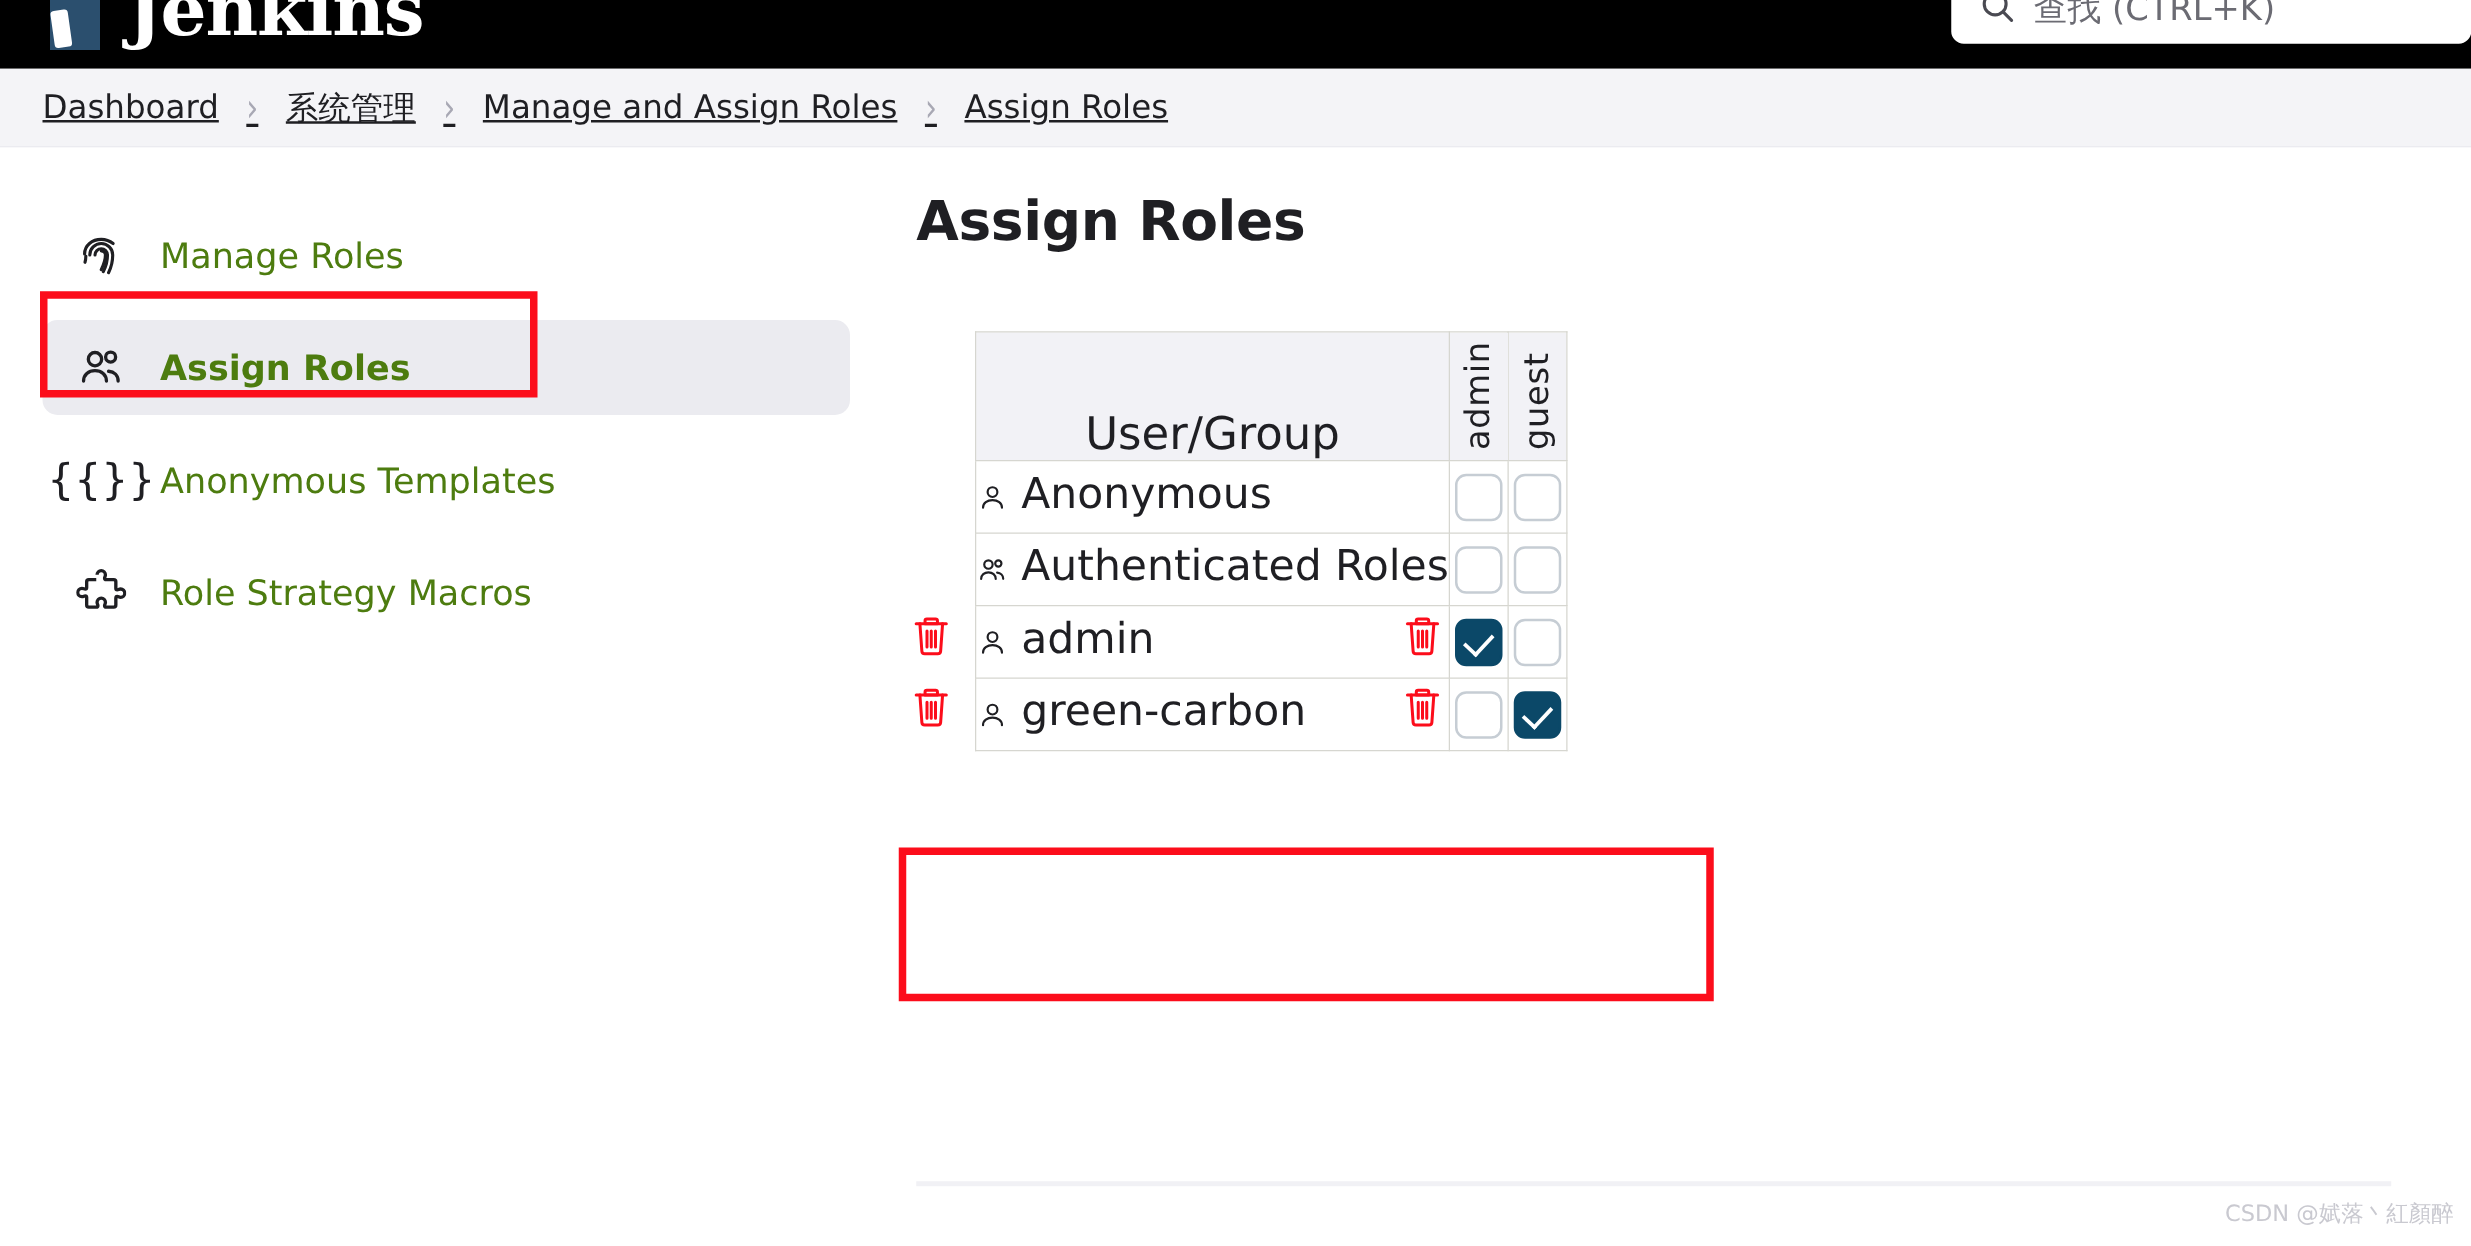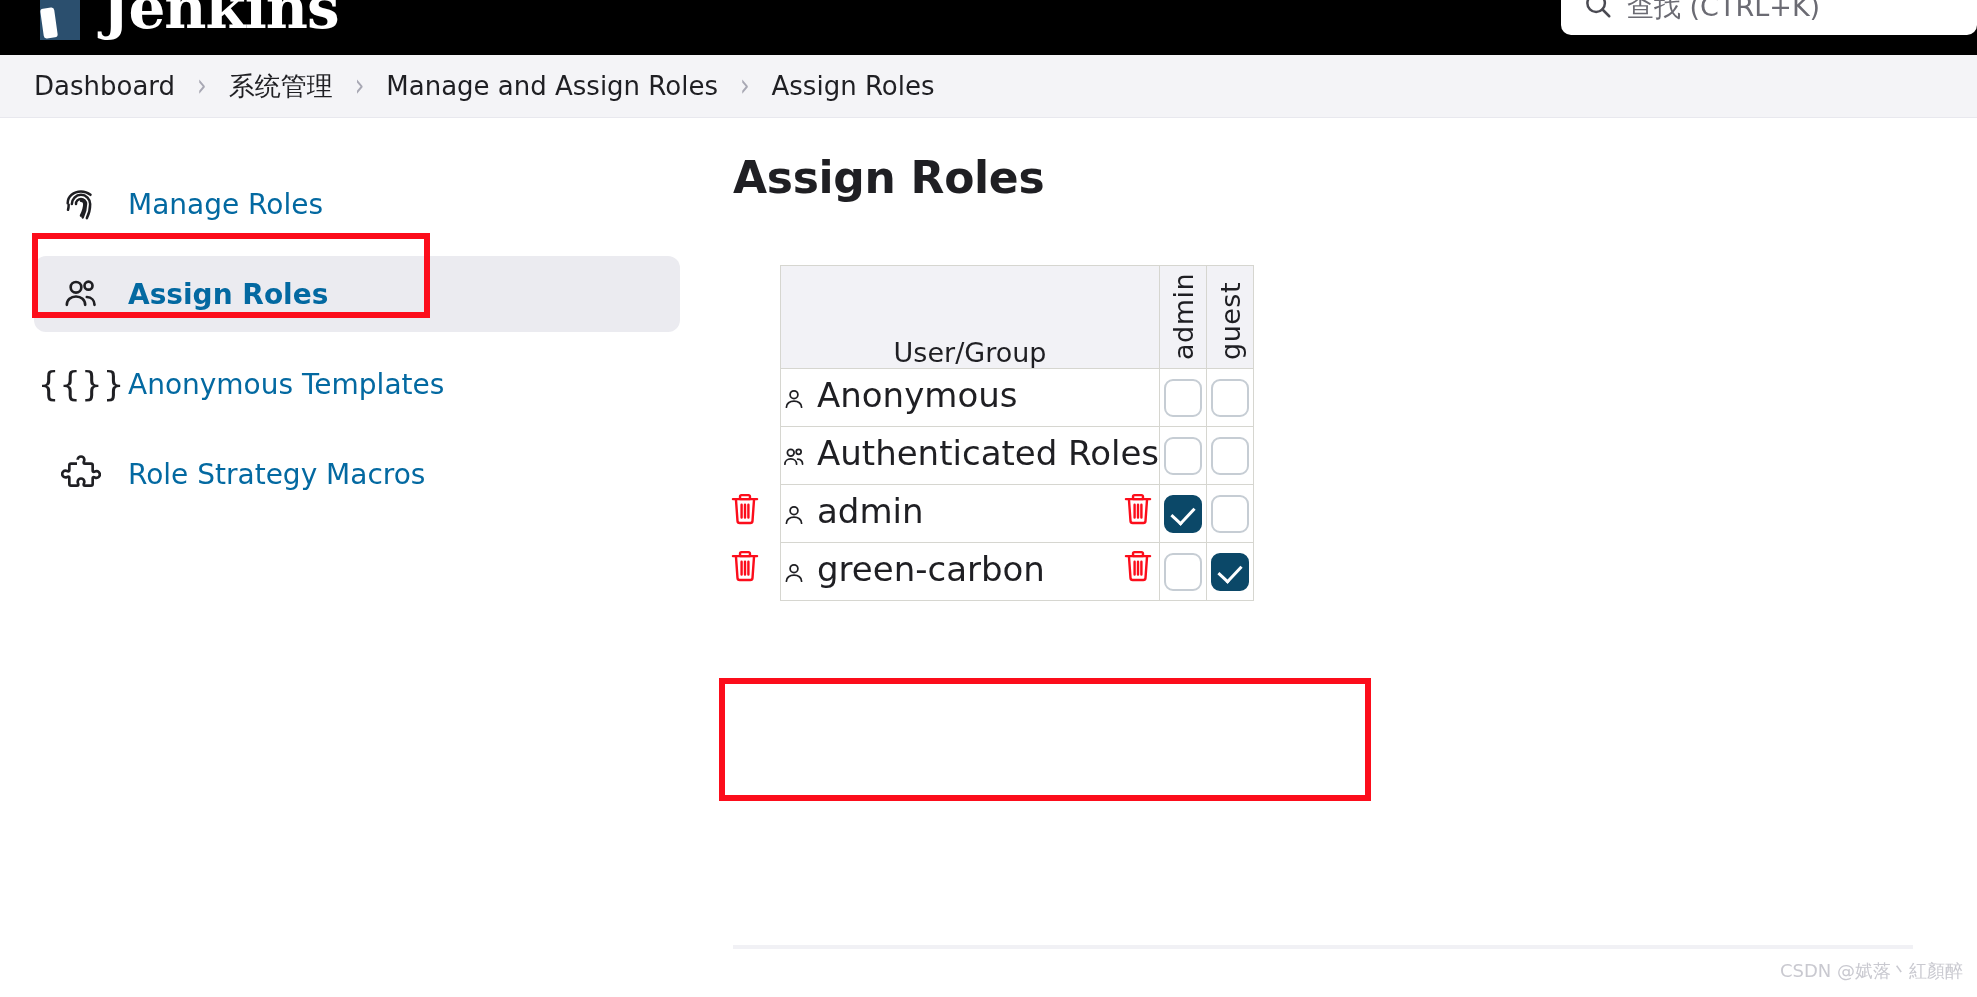--- a/index.html
+++ b/index.html
@@ -73,20 +73,21 @@
     position: absolute;
     left: 0; top: 55px;
     width: 1977px;
     height: 63px;
     background: #f4f4f7;
     border-bottom: 1px solid #e8e8ee;
     box-sizing: border-box;
     display: flex;
     align-items: center;
     padding-left: 34px;
+    text-decoration: underline;
   }
   .crumb {
     font-size: 26px;
     color: #1f1f23;
     white-space: nowrap;
   }
   .crumb-sep {
     color: #a8a8b4;
     font-size: 24px;
     margin: 0 22px;
@@ -126,21 +127,21 @@
   .side-icon {
     width: 42px;
     height: 42px;
     flex: 0 0 42px;
     display: flex;
     align-items: center;
     justify-content: center;
   }
   .side-label {
     font-size: 28px;
-    color: #0369a1;
+    color: #4d7c0f;
   }
   .side-item.active .side-label {
     font-weight: 700;
   }
   .tpl-glyph {
     font-size: 34px;
     font-family: "DejaVu Sans", "Liberation Sans", sans-serif;
     line-height: 34px;
   }
 
@@ -184,21 +185,21 @@
   table.roles thead th {
     background: #f2f2f6;
     vertical-align: bottom;
   }
   th.col-usergroup {
     width: 322px;
     height: 102px;
     text-align: center;
     vertical-align: middle;
     font-weight: 400;
-    font-size: 27px;
+    font-size: 36px;
     color: #1f1f23;
   }
   th.col-role {
     width: 46px;
     height: 102px;
     position: relative;
   }
   .rot {
     position: absolute;
     left: 50%;

